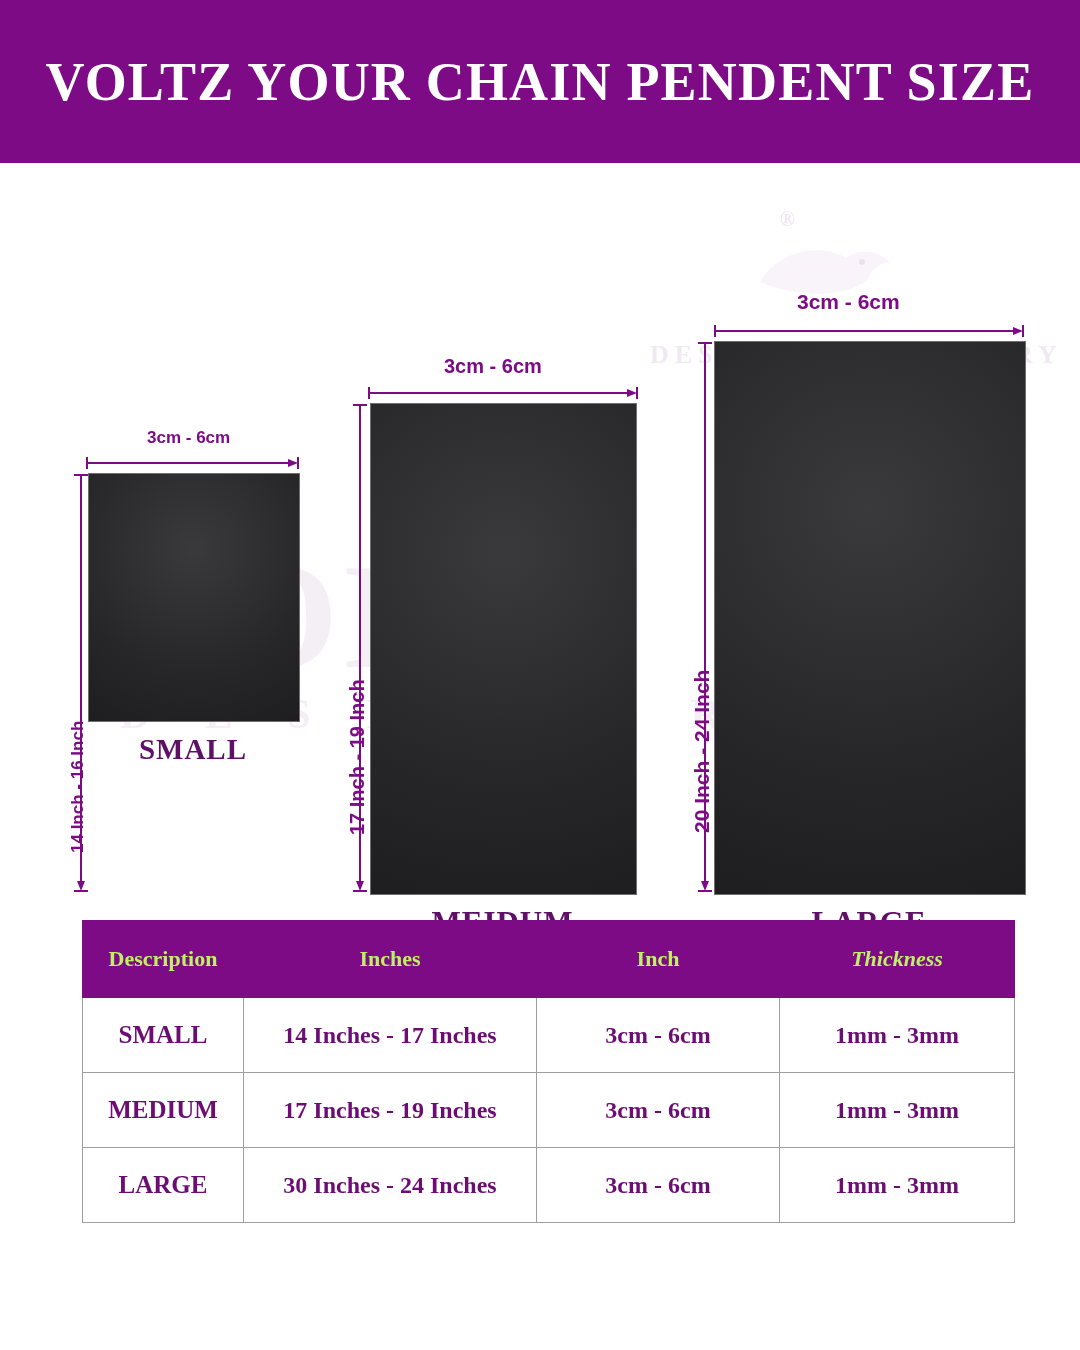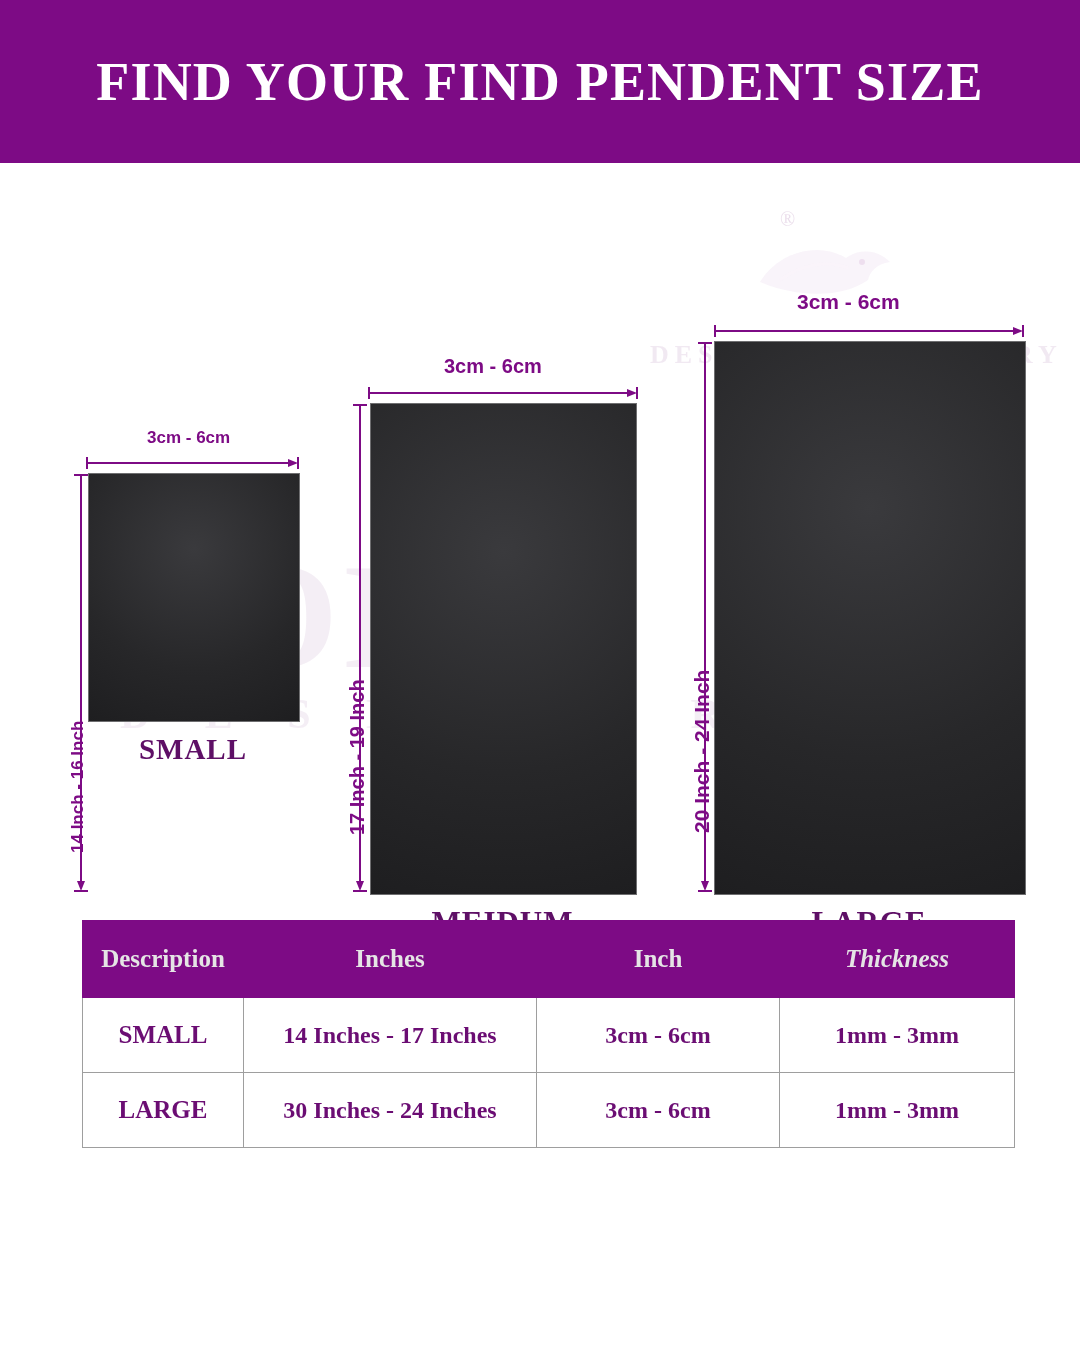--- a/index.html
+++ b/index.html
@@ -149,24 +149,24 @@
     width: 920px;
     z-index: 3;
   }
   table.size-table {
     border-collapse: collapse;
     width: 920px;
     table-layout: fixed;
   }
   table.size-table th {
     background: #7d0b85;
-    color: #e5e5e5;
-    font-family: "Liberation Serif", serif;
-    font-weight: bold;
-    font-size: 25px;
+    color: #bef264;
+    font-family: "Liberation Serif", serif;
+    font-weight: bold;
+    font-size: 22px;
     height: 74px;
     border: 1px solid #7d0b85;
     text-align: center;
   }
   table.size-table td {
     border: 1px solid #9e9e9e;
     color: #6b0d73;
     font-family: "Liberation Serif", serif;
     font-weight: bold;
     font-size: 24px;
@@ -178,21 +178,21 @@
   }
   .col-desc { width: 158px; }
   .col-height { width: 290px; }
   .col-width { width: 240px; }
   .col-thick { width: 232px; font-style: italic; }
 </style>
 </head>
 <body>
 
 <div class="header">
-  <div class="header-title">FIND YOUR FIND PENDENT SIZE</div>
+  <div class="header-title">VOLTZ YOUR CHAIN PENDENT SIZE</div>
 </div>
 
 <div class="watermark">
   <div class="wm-text wm-main">VOLTZ</div>
   <div class="wm-text wm-sub">D E S I G N E R</div>
   <div class="wm-text wm-side">DESIGNER JEWELLERY</div>
   <div class="wm-reg">®</div>
   <svg class="wm-bird" viewBox="0 0 160 80">
     <path d="M10 52 C 30 20, 70 12, 96 28 C 110 18, 128 20, 140 32 C 126 34, 120 42, 118 50 C 96 66, 52 70, 10 52 Z" fill="#c08cc8" opacity="0.55"></path>
     <circle cx="112" cy="32" r="3" fill="#7d0b85" opacity="0.6"></circle>
@@ -326,20 +326,26 @@
       </tr>
     </thead>
     <tbody>
       <tr>
         <td class="desc">SMALL</td>
         <td>14 Inches - 17 Inches</td>
         <td>3cm - 6cm</td>
         <td>1mm - 3mm</td>
       </tr>
       <tr>
+        <td class="desc">MEDIUM</td>
+        <td>17 Inches - 19 Inches</td>
+        <td>3cm - 6cm</td>
+        <td>1mm - 3mm</td>
+      </tr>
+      <tr>
         <td class="desc">LARGE</td>
         <td>30 Inches - 24 Inches</td>
         <td>3cm - 6cm</td>
         <td>1mm - 3mm</td>
       </tr>
     </tbody>
   </table>
 </div>
 
 </body></html>

